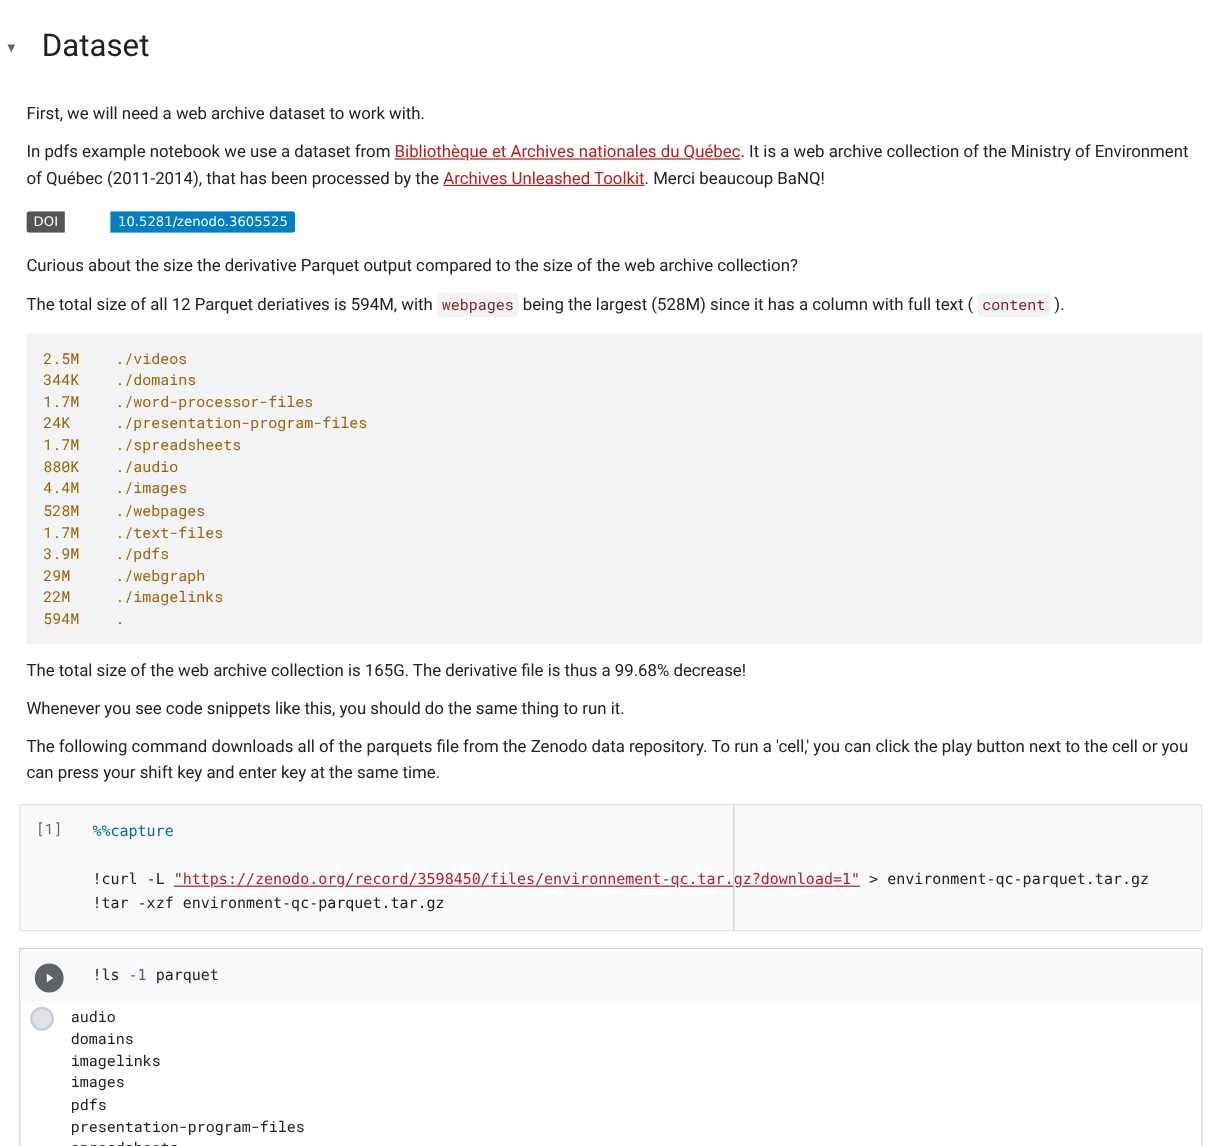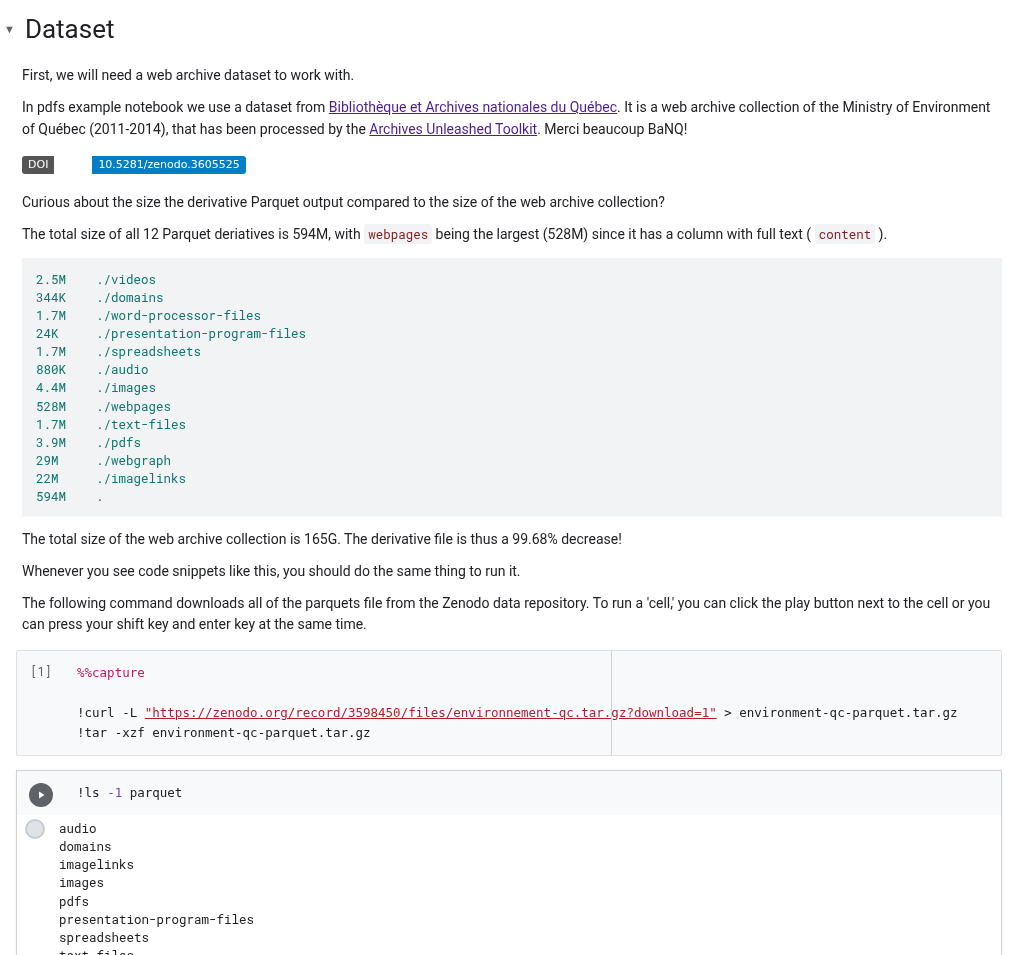--- a/index.html
+++ b/index.html
@@ -18,30 +18,30 @@
     padding: 10px 0 6px 4px;
   }
   .section-header .caret {
     font-size: 11px;
     margin-right: 6px;
     color: #5f6368;
   }
   .section-header h1 {
     font-size: 26px;
     font-weight: 400;
-    margin: 4px;
+    margin: 14px;
     line-height: 1.2;
   }
   .content { padding: 0 22px 20px 22px; }
   .content p {
     margin: 10px 0;
     line-height: 1.55;
     color: #202124;
   }
-  a { color: #4c1d95; text-decoration: underline; }
+  a { color: #b91c1c; text-decoration: underline; }
 
   .doi-badge {
     display: inline-flex;
     font-family: DejaVu Sans, Verdana, Geneva, sans-serif;
     font-size: 11px;
     color: #fff;
     line-height: 18px;
     border-radius: 3px;
     overflow: hidden;
     margin: 6px 0 8px 0;
@@ -61,21 +61,21 @@
 
   pre.block {
     background:#f1f3f4;
     padding:12px 14px;
     font-family: "Roboto Mono", Consolas, monospace;
     font-size:12.5px;
     line-height:1.45;
     white-space: pre;
     overflow-x:auto;
     margin:12px 0;
-    color:#0f766e;
+    color:#a16207;
   }
 
   .code-cell {
     position: relative;
     border: 1px solid #e0e0e0;
     background: #f8f9fa;
     border-radius: 2px;
     margin: 14px 0 14px -6px;
     display: flex;
     align-items: flex-start;
@@ -111,21 +111,21 @@
     flex:1;
     line-height:1.6;
   }
   .code-cell .sep {
     position:absolute;
     top:0; bottom:0;
     width:1px;
     background:#d0d0d0;
   }
 
-  .tk-magic { color:#be185d; }
+  .tk-magic { color:#0369a1; }
   .tk-arg { color:#202124; }
   .tk-str { color:#b31d28; text-decoration:underline; }
   .tk-num { color:#6f42c1; }
 
   .out-cell {
     margin: 0 0 0 -6px;
     display:flex;
     align-items:flex-start;
   }
   .out-cell .out-gutter {

